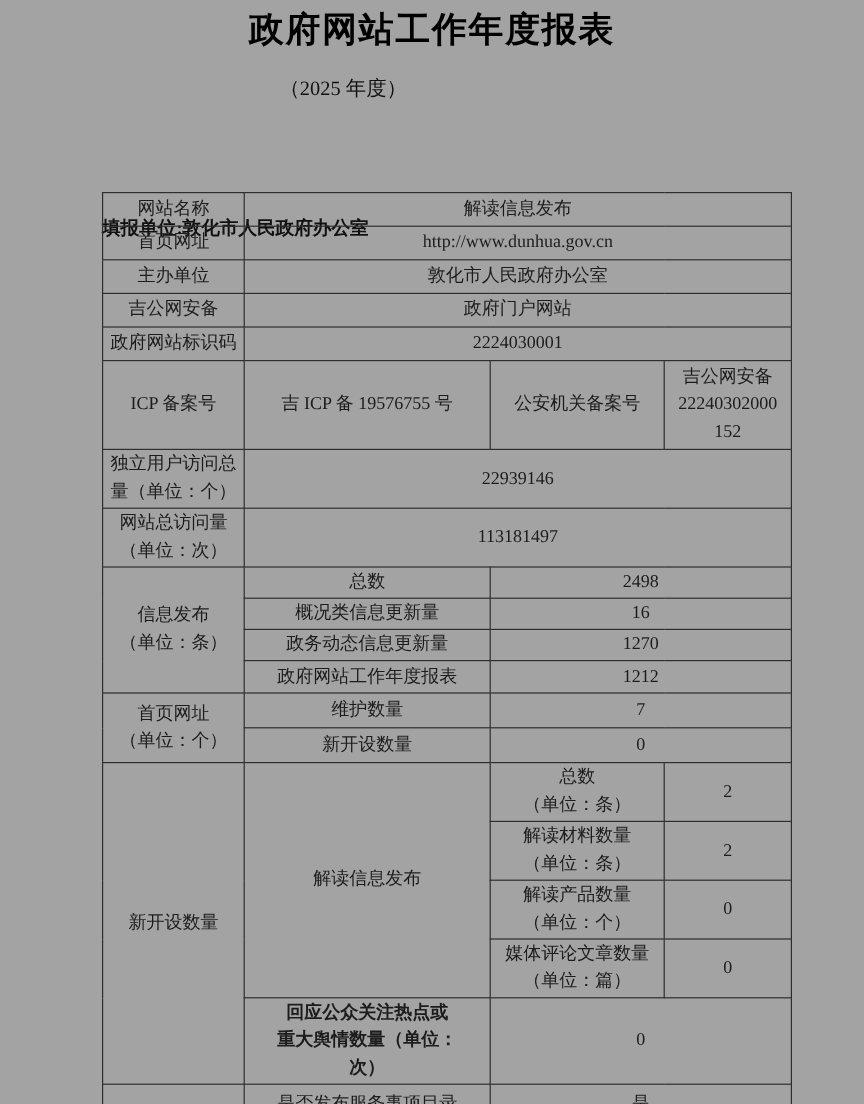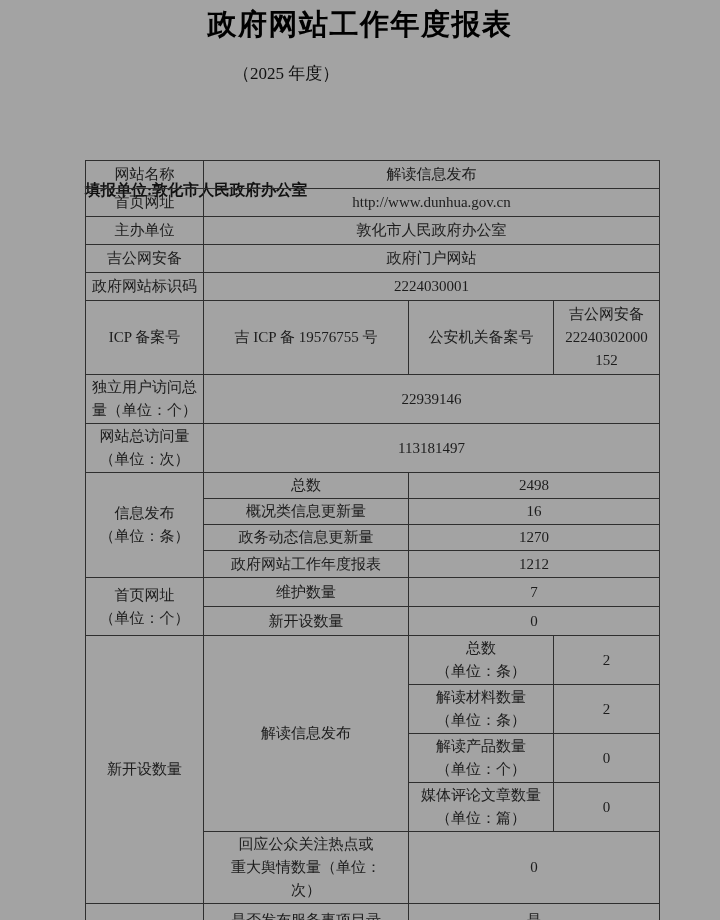--- a/index.html
+++ b/index.html
@@ -70,21 +70,21 @@
   
   .r28 { height: 28px; }
   .r74 { height: 74px; }
   .r47 { height: 47px; }
   .r46 { height: 46px; }
   .r26 { height: 26px; }
   .r27 { height: 27px; }
   .r29 { height: 29px; }
   .r61 { height: 61px; }
   .r33 { height: 33px; }
-  td.lh20 { line-height: 20px; }
+  td.lh20 { line-height: 20px; font-weight: bold; }
   td.lh24 { line-height: 24px; }
 </style>
 </head>
 <body>
 
 <div class="page">
 
   <h1 class="doc-title">政府网站工作年度报表</h1>
   <div class="doc-subtitle">（2025 年度）</div>
   <div class="filing-unit">填报单位:敦化市人民政府办公室</div>

